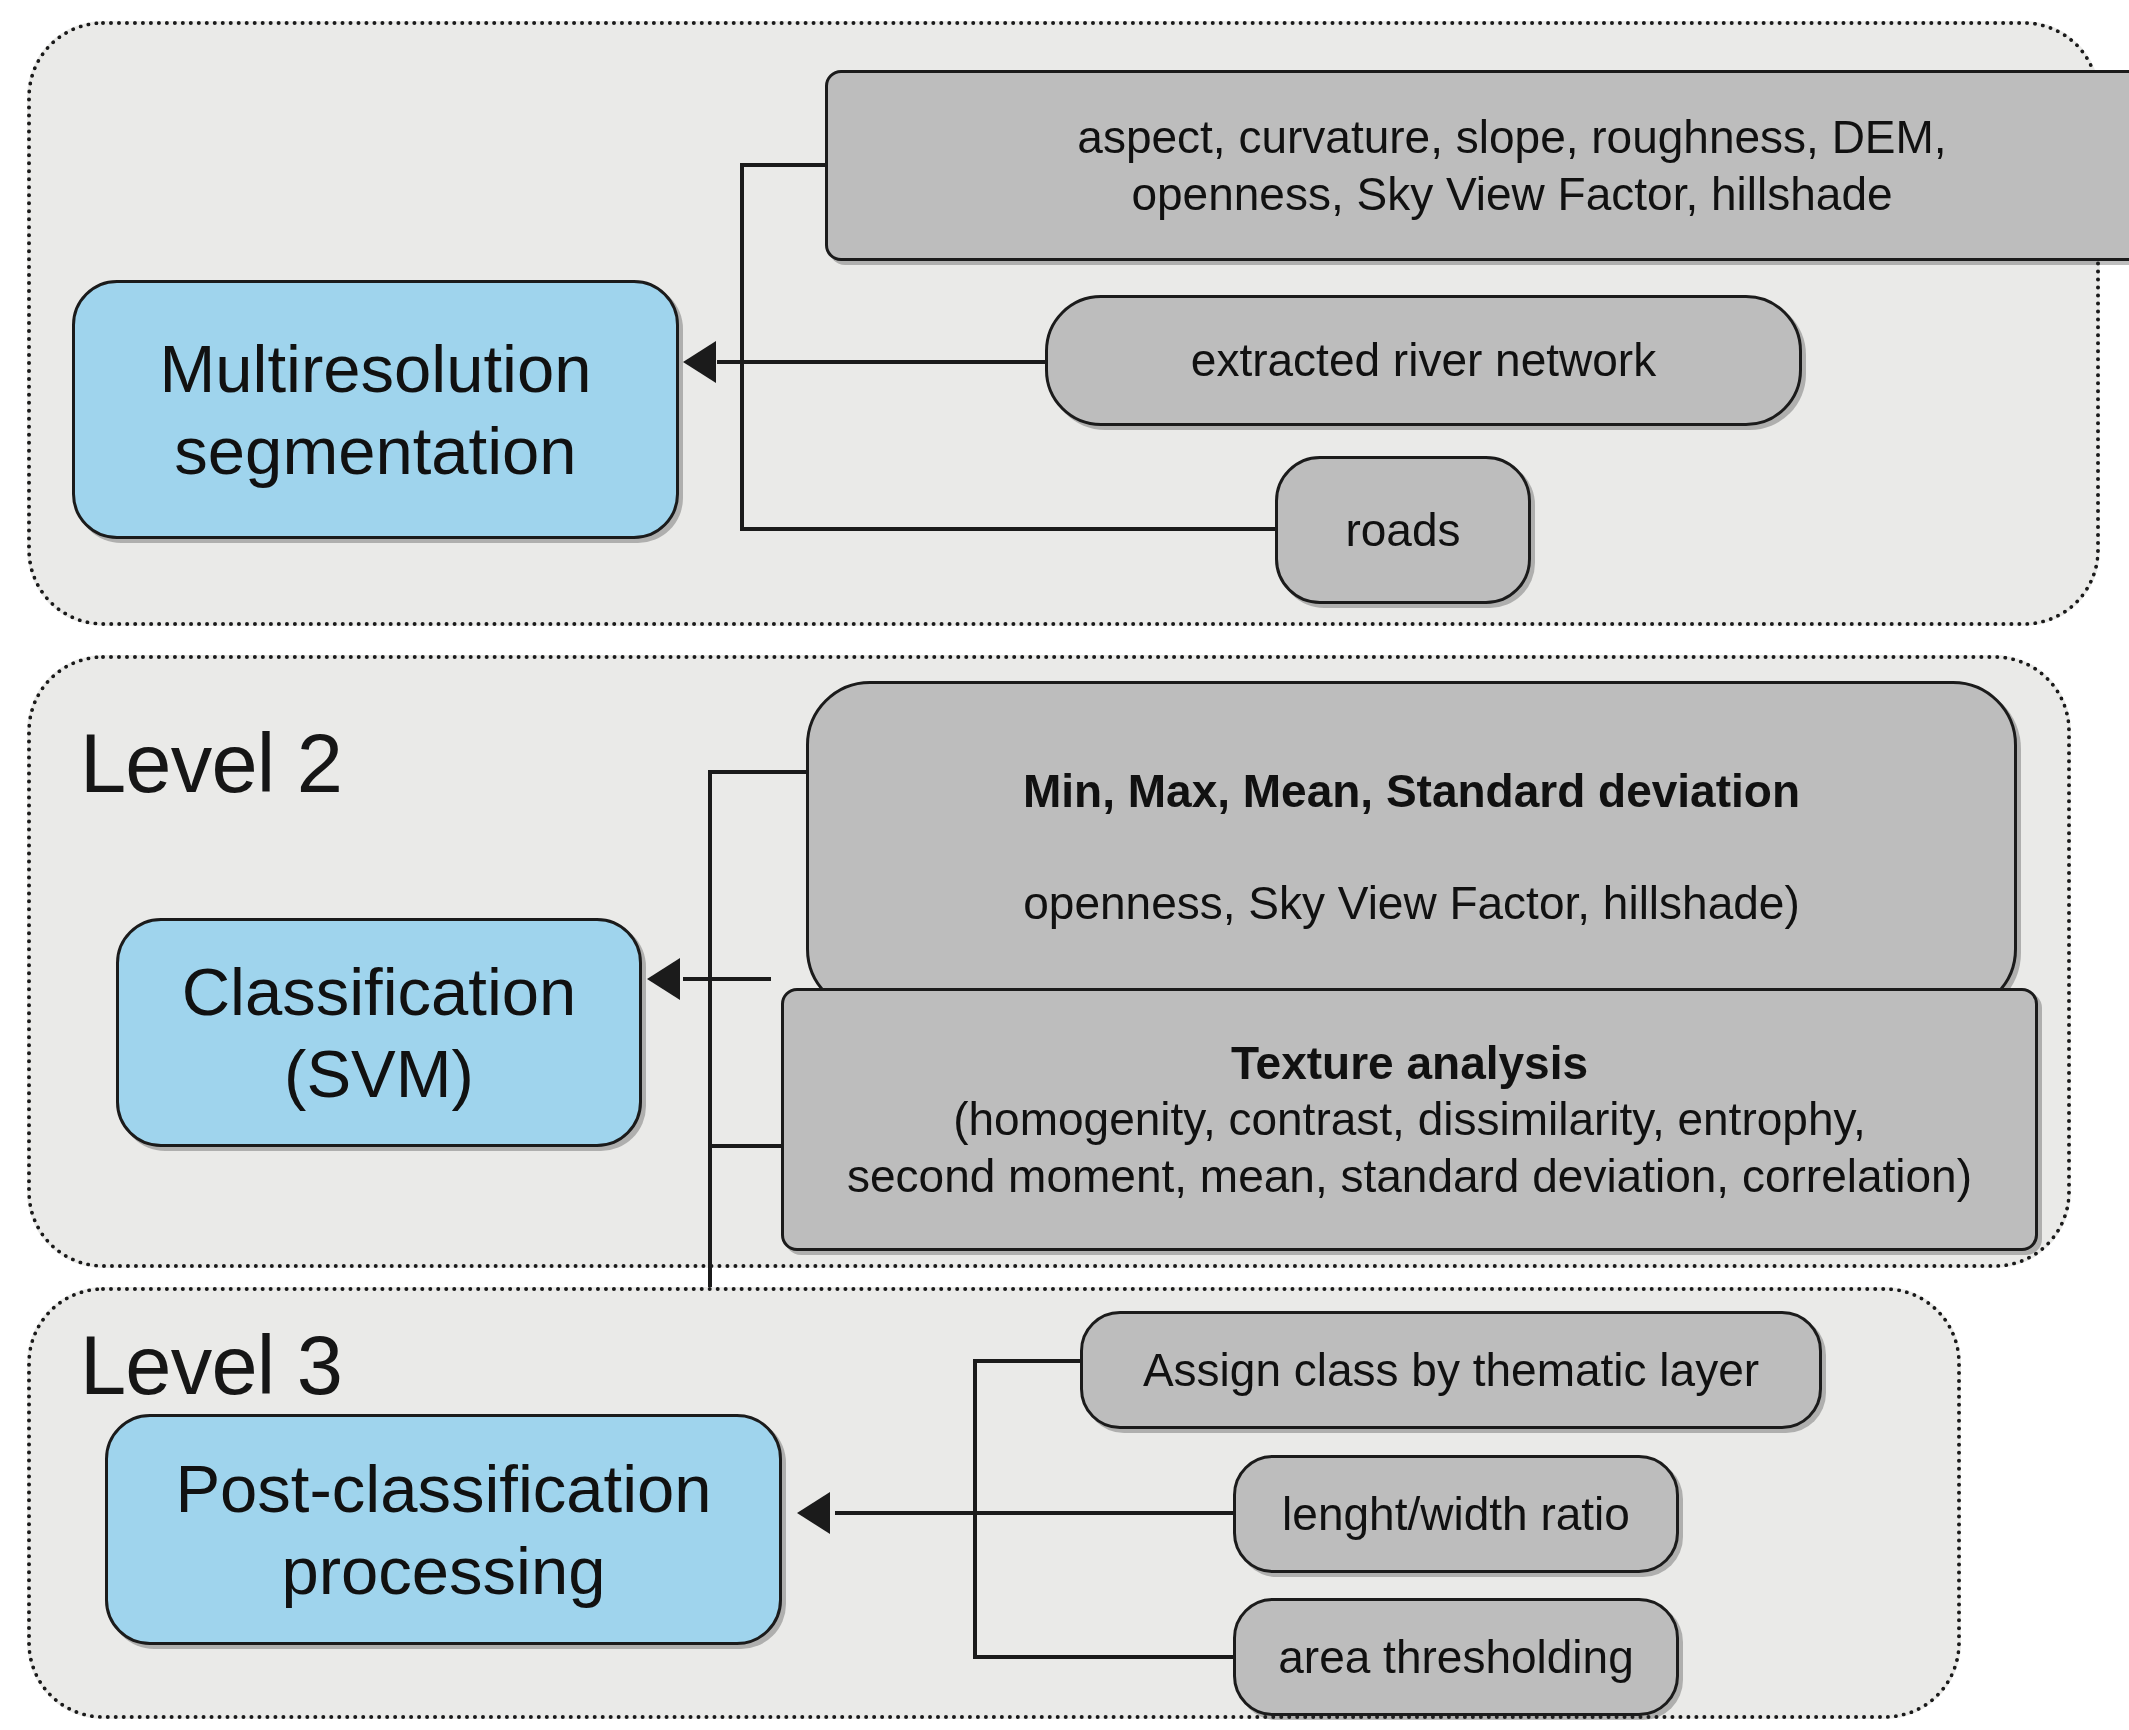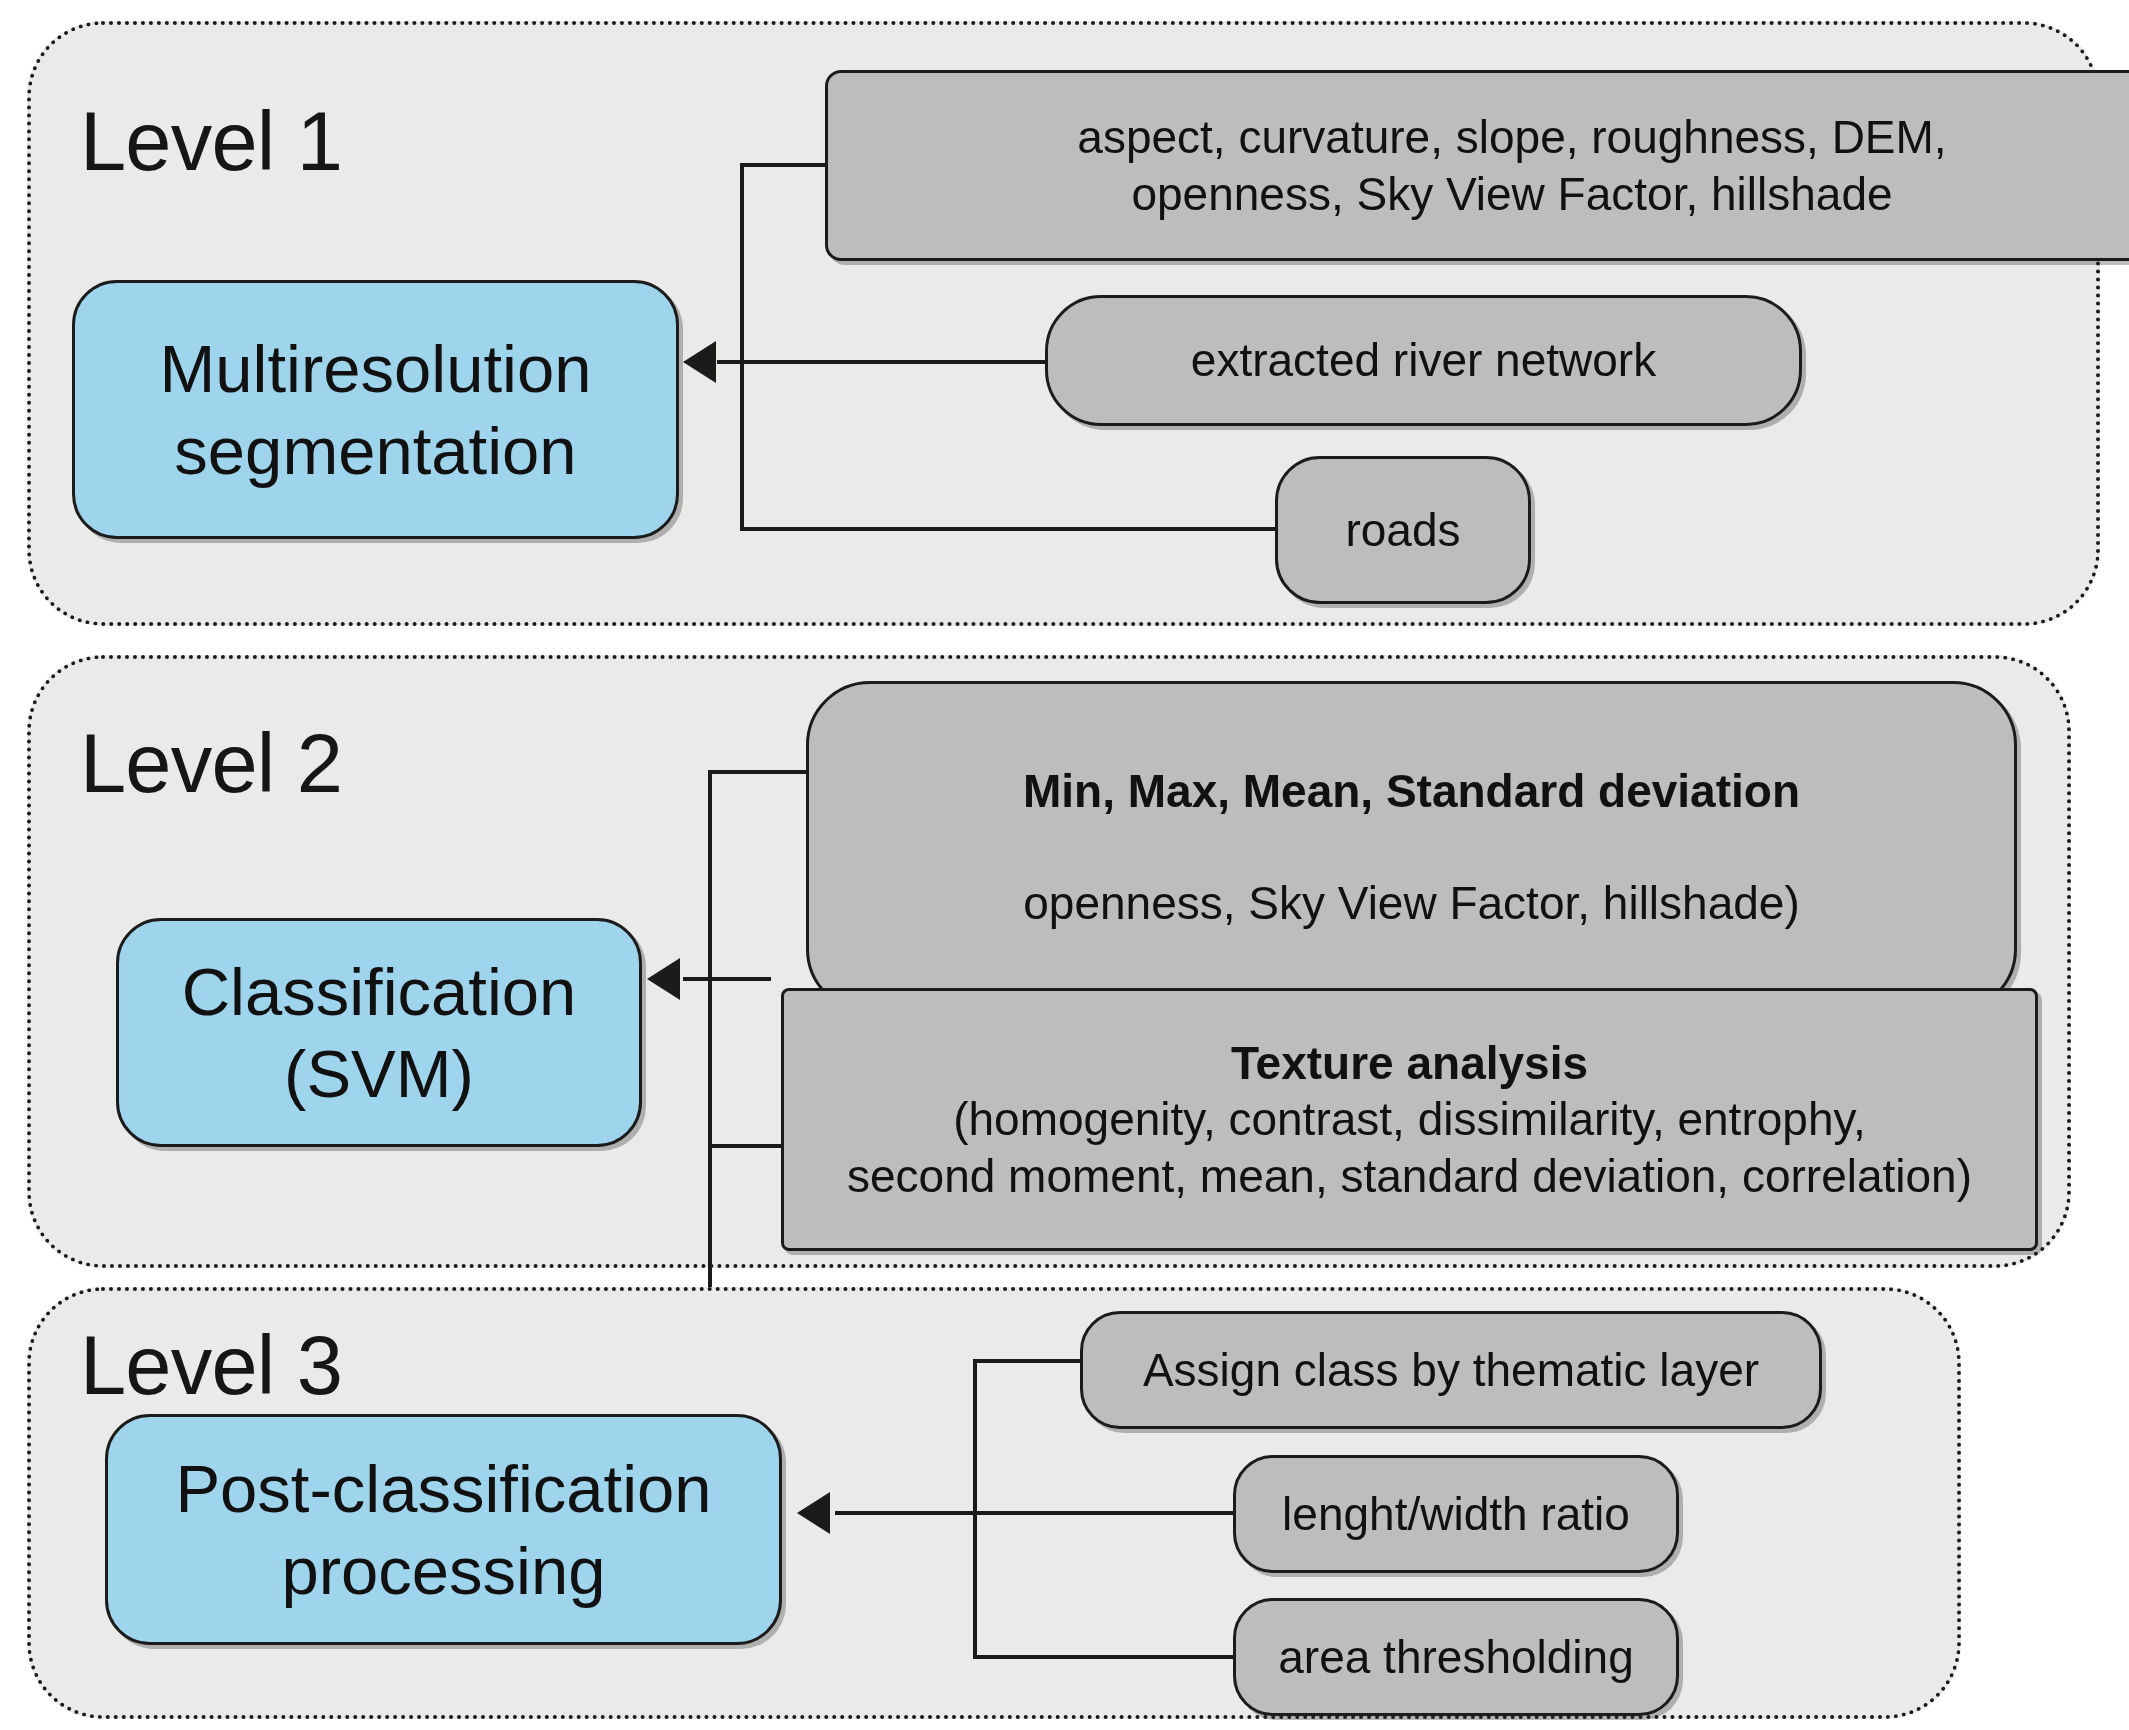--- a/index.html
+++ b/index.html
@@ -55,21 +55,20 @@
     border-right:33px solid #1b1b1b;
   }
 </style>
 </head>
 <body>
 
 <div id="stage">
 
   <div class="panel" style="left:27px; top:21px; width:2073px; height:605px;"></div>
 
-  <div class="level-label" style="left:80px; top:100px;">Level 1</div>
 
   <div class="node blue" style="left:72px; top:280px; width:607px; height:259px; font-size:67px;">
     <span class="txt"><span>Multiresolution</span><br><span>segmentation</span></span>
   </div>
 
   <div class="conn v" style="left:740px; top:163px; height:366px;"></div>
   <div class="conn h" style="left:740px; top:163px; width:88px;"></div>
   <div class="conn h" style="left:717px; top:360px; width:335px;"></div>
   <div class="conn h" style="left:740px; top:527px; width:538px;"></div>
   <div class="arrow" style="left:683px; top:341px;"></div>
@@ -97,21 +96,21 @@
   <div class="conn v" style="left:708px; top:770px; height:649px;"></div>
   <div class="conn h" style="left:708px; top:770px; width:104px;"></div>
   <div class="conn h" style="left:683px; top:977px; width:88px;"></div>
   <div class="conn h" style="left:708px; top:1144px; width:104px;"></div>
   <div class="arrow" style="left:647px; top:958px;"></div>
 
   <div class="node gray" style="left:806px; top:681px; width:1211px; height:332px; font-size:46px; border-radius:64px;">
     <span class="txt"><span class="bold">Min, Max, Mean, Standard deviation</span><br><span>openness, Sky View Factor, hillshade)</span></span>
   </div>
 
-  <div class="node gray" style="left:781px; top:988px; width:1257px; height:263px; font-size:46px; border-radius:8px;justify-content:center;">
+  <div class="node gray" style="left:781px; top:988px; width:1257px; height:263px; font-size:46px; border-radius:16px;justify-content:center;">
     <span class="txt"><span class="bold">Texture analysis</span><span>(homogenity, contrast, dissimilarity, entrophy,</span><br><span>second moment, mean, standard deviation, correlation)</span></span>
   </div>
 
   <div class="panel" style="left:27px; top:1287px; width:1934px; height:432px;"></div>
 
   <div class="level-label" style="left:80px; top:1324px;text-align:center;">Level 3</div>
 
   <div class="node blue" style="left:89px; top:1414px; width:677px; height:231px; font-size:67px;margin-left:16px;">
     <span class="txt"><span>Post-classification</span><br><span>processing</span></span>
   </div>

